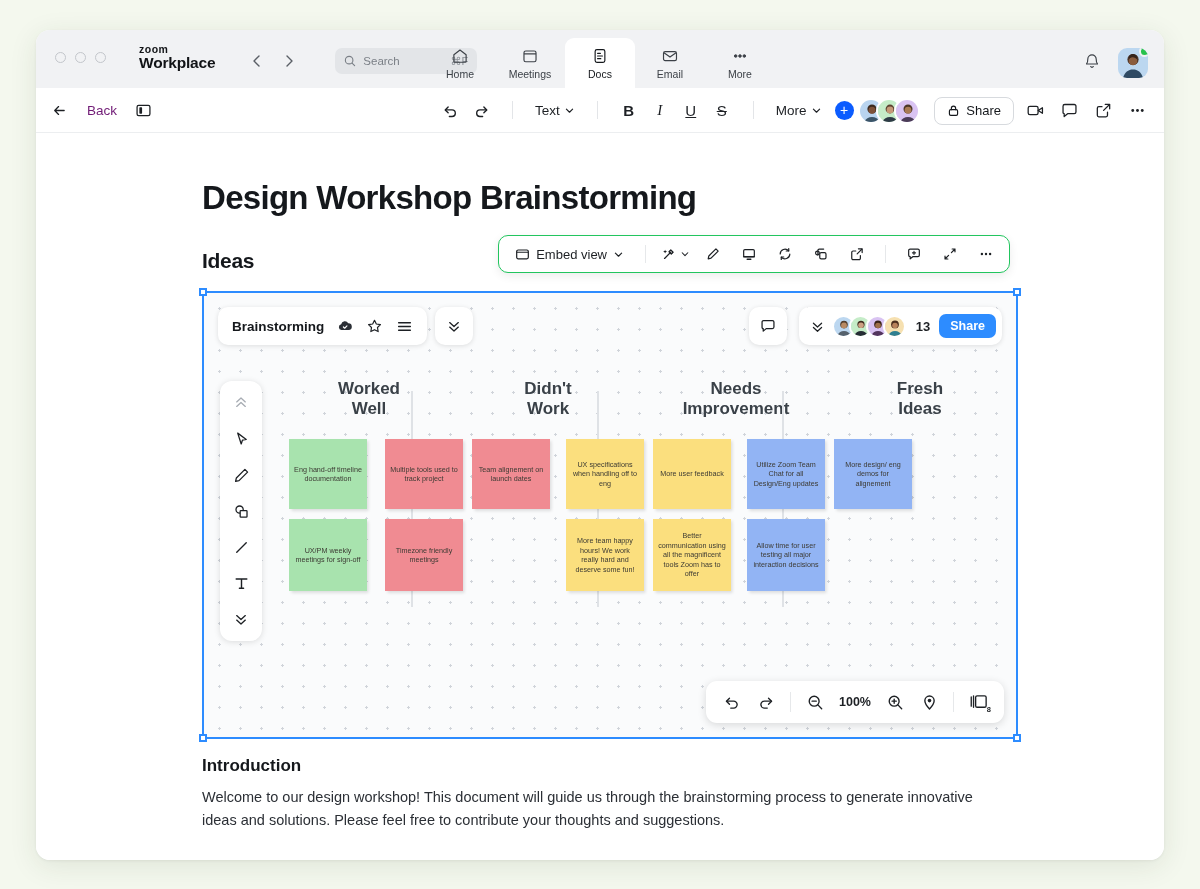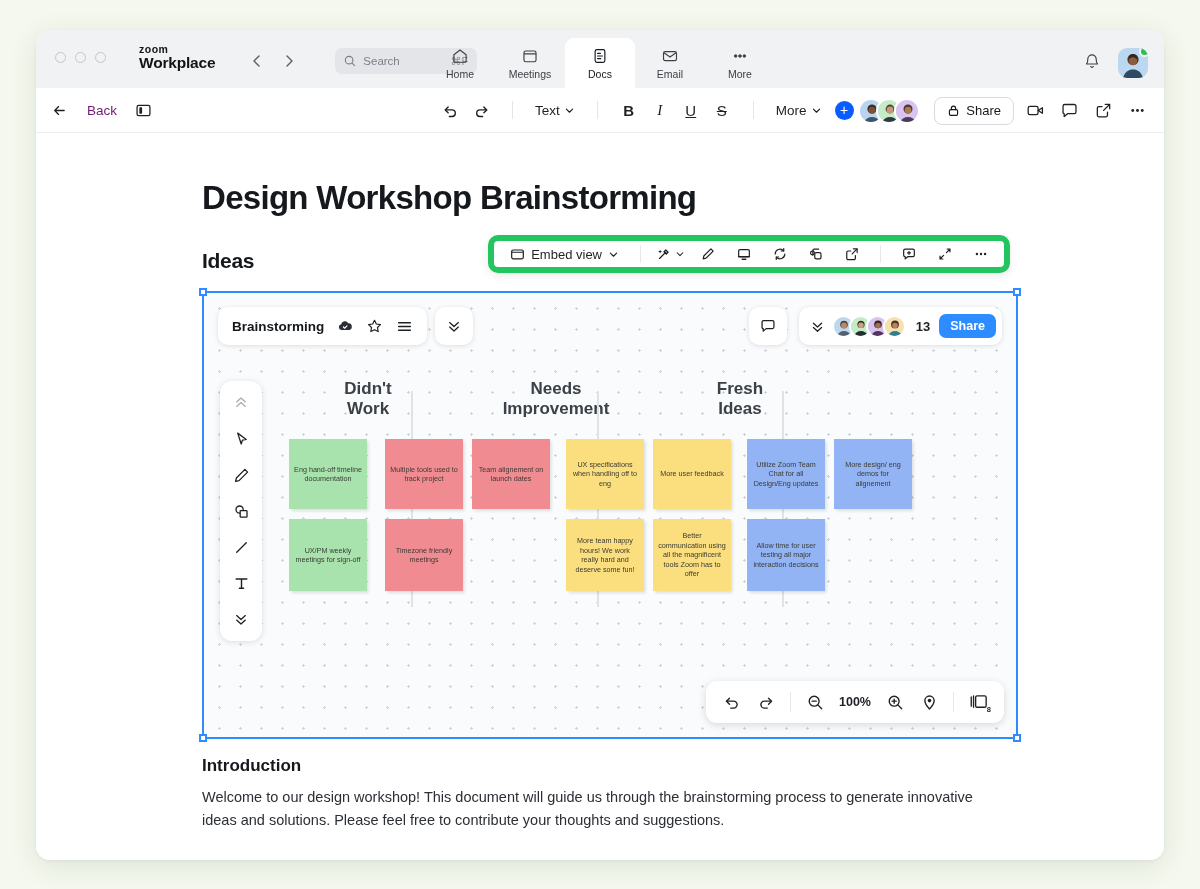--- a/index.html
+++ b/index.html
@@ -88,21 +88,21 @@
   .iconbtn { width: 26px; height: 26px; display: flex; align-items: center; justify-content: center; cursor: pointer; border-radius: 6px;}
 
   
   .docbody { position: relative; height: 727px; background: #fff; padding: 0 166px; overflow: hidden; }
   .doctitle { font-size: 33px; font-weight: 700; color: #15181c; letter-spacing: -.7px; padding-top: 46px; }
   .h2row { display: flex; align-items: center; justify-content: space-between; margin-top: 32px; position: relative; }
   .h2 { font-size: 21px; font-weight: 700; color: #15181c; letter-spacing: -.3px; }
 
   .embedbar {
     position: absolute; right: -12px; top: -14px;
-    height: 38px; background: #fff; border: 6px solid #22c55e; border-radius: 10px;
+    height: 38px; background: #fff; border: 1px solid #22c55e; border-radius: 10px;
     box-shadow: 0 3px 10px rgba(0,0,0,0.08);
     display: flex; align-items: center; padding: 0 10px; gap: 10px;
   }
   .embedbar .lbl { font-size: 13px; color: #1d2024; }
   .ebtn { width: 26px; height: 26px; display: flex; align-items: center; justify-content: center; border-radius: 5px; cursor: pointer; }
   .esep { width: 1px; height: 18px; background: #e6e8ea; margin: 0 5px; }
 
   
   .wbwrap {
     position: relative; margin-top: 18px;
@@ -609,20 +609,24 @@
         </div>
         <div class="ptool">
           <svg width="18" height="18" viewBox="0 0 20 20" fill="none">
               <path d="M5.2 6.2L10 10.6l4.8-4.4M5.2 11.2L10 15.6l4.8-4.4" stroke="#1d2024" stroke-width="1.45" stroke-linecap="round" stroke-linejoin="round"></path>
             </svg>
         </div>
       </div>
 
       <div class="cols">
         <div class="colhdrs">
+          <div class="colhdr" style="width:180px">
+            <div>Worked</div>
+            <div>Well</div>
+          </div>
           <div class="colhdr" style="width:178px">
             <div>Didn't</div>
             <div>Work</div>
           </div>
           <div class="colhdr" style="width:198px">
             <div>Needs</div>
             <div>Improvement</div>
           </div>
           <div class="colhdr" style="width:170px">
             <div>Fresh</div>

